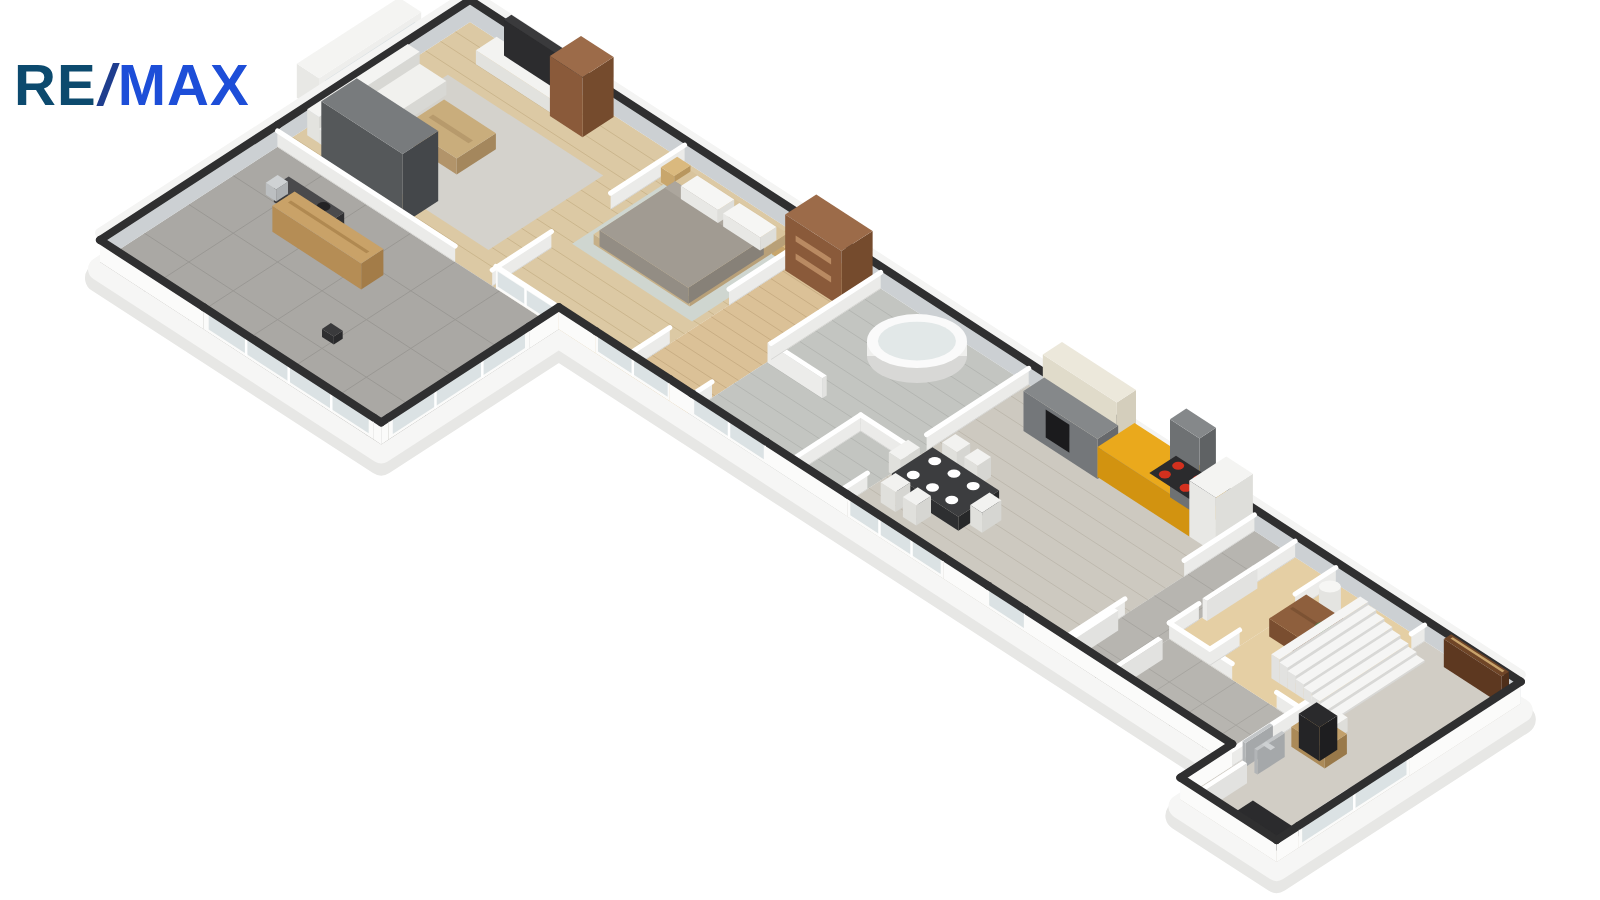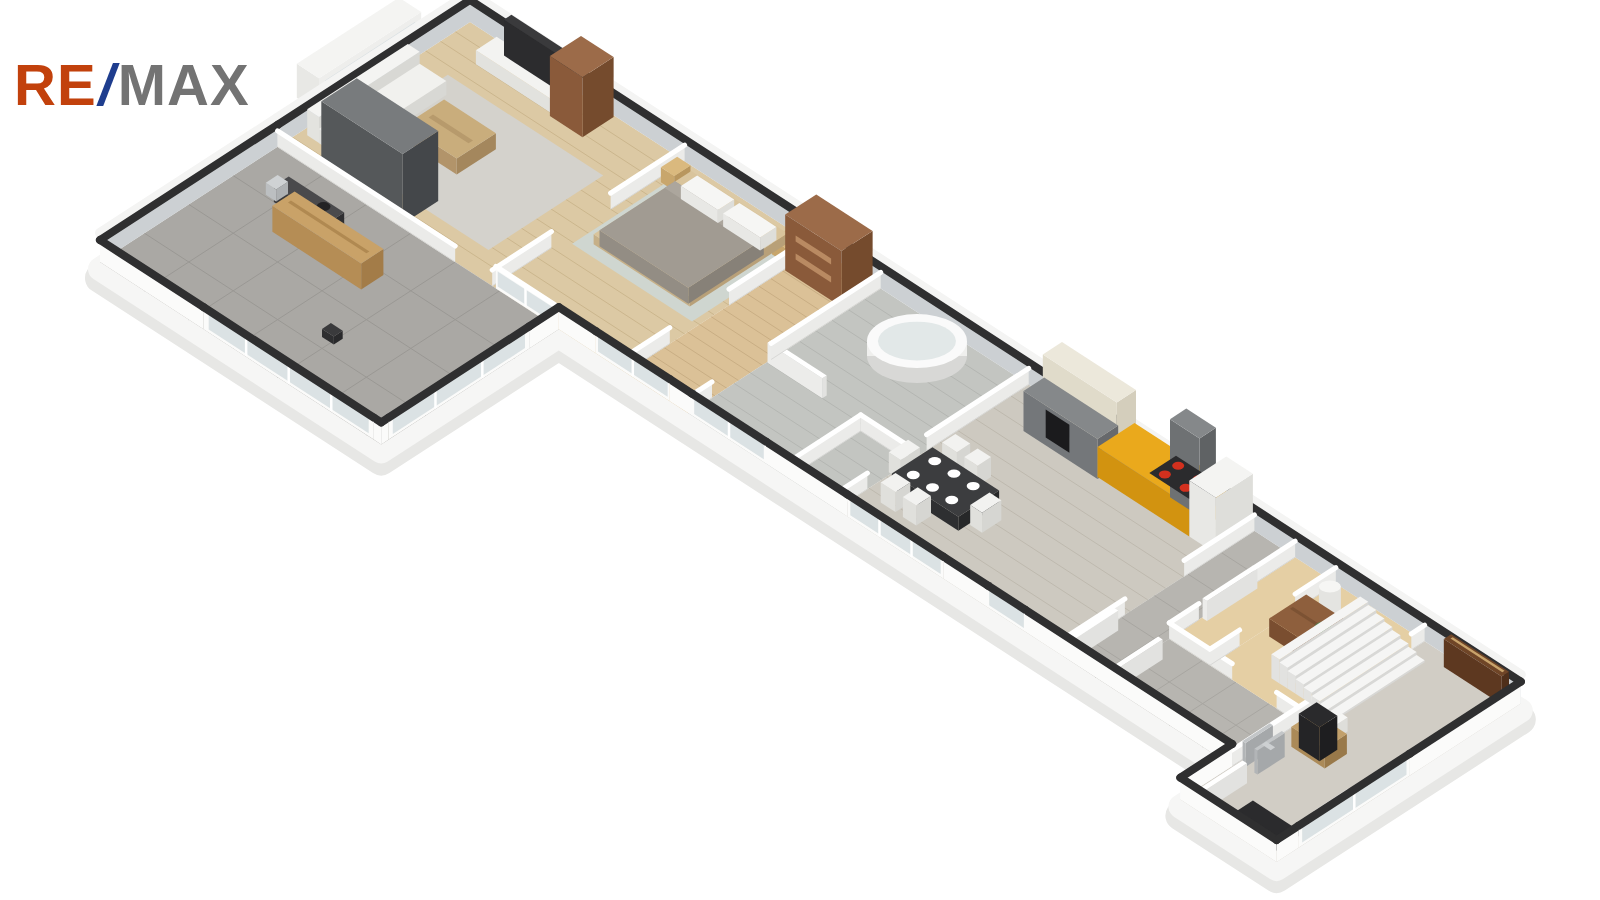--- a/index.html
+++ b/index.html
@@ -420,15 +420,15 @@
       <line x1="847.4" y1="494.4" x2="943.6" y2="556.8" stroke="#2f2f30" stroke-width="8" stroke-linecap="round"></line>
       <polygon points="988.0,607.6 1025.0,631.6 1025.0,609.6 988.0,585.6" fill="#fbfbfa"></polygon>
       <polygon points="989.1,605.3 1023.9,627.9 1023.9,612.9 989.1,590.3" fill="#d9e0e3" opacity="0.95"></polygon>
       <line x1="988" y1="585.6" x2="1025" y2="609.6" stroke="#2f2f30" stroke-width="8" stroke-linecap="round"></line>
       <polygon points="1298.8,847.6 1409.8,775.6 1409.8,753.6 1298.8,825.6" fill="#fbfbfa"></polygon>
       <polygon points="1302.1,842.4 1406.5,774.8 1406.5,759.8 1302.1,827.4" fill="#d9e0e3" opacity="0.95"></polygon>
       <line x1="1354.3" y1="809.6" x2="1354.3" y2="792.6" stroke="#ffffff" stroke-width="2.5" stroke-linecap="round"></line>
       <line x1="1298.8" y1="825.6" x2="1409.8" y2="753.6" stroke="#2f2f30" stroke-width="8" stroke-linecap="round"></line>
     </svg>
   <div id="logo">
-    <span class="red" style="color: #c2410c;">RE</span><span class="slash" style="color: rgb(30, 61, 142);">/</span><span class="red" style="color: #737373;">MAX</span>
+    <span class="red" style="color: #0c4a6e;">RE</span><span class="slash" style="color: rgb(30, 61, 142);">/</span><span class="red" style="color: #1d4ed8;">MAX</span>
   </div>
 </div>
 
 </body></html>

